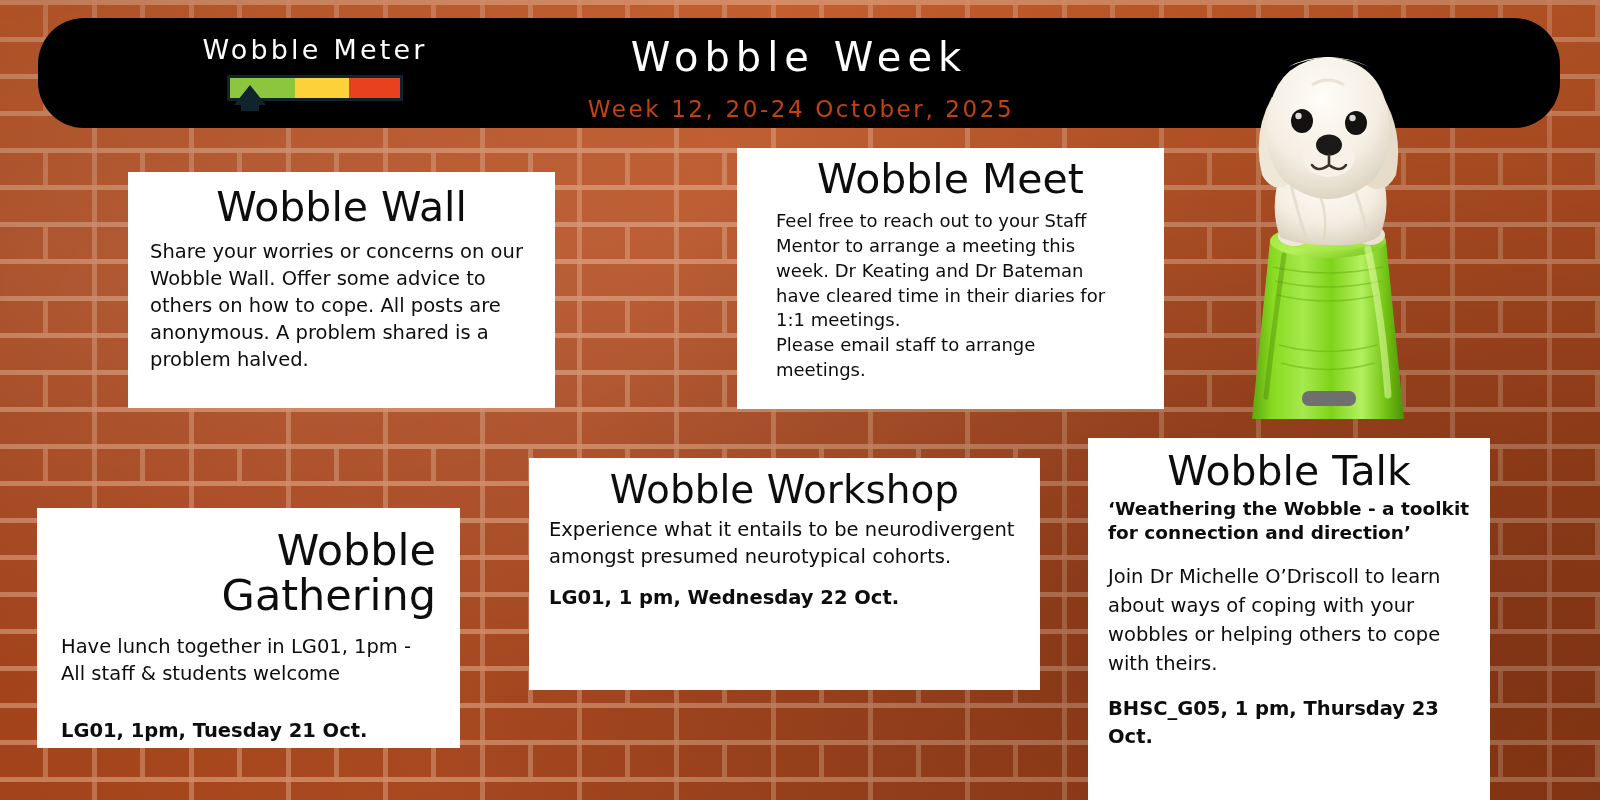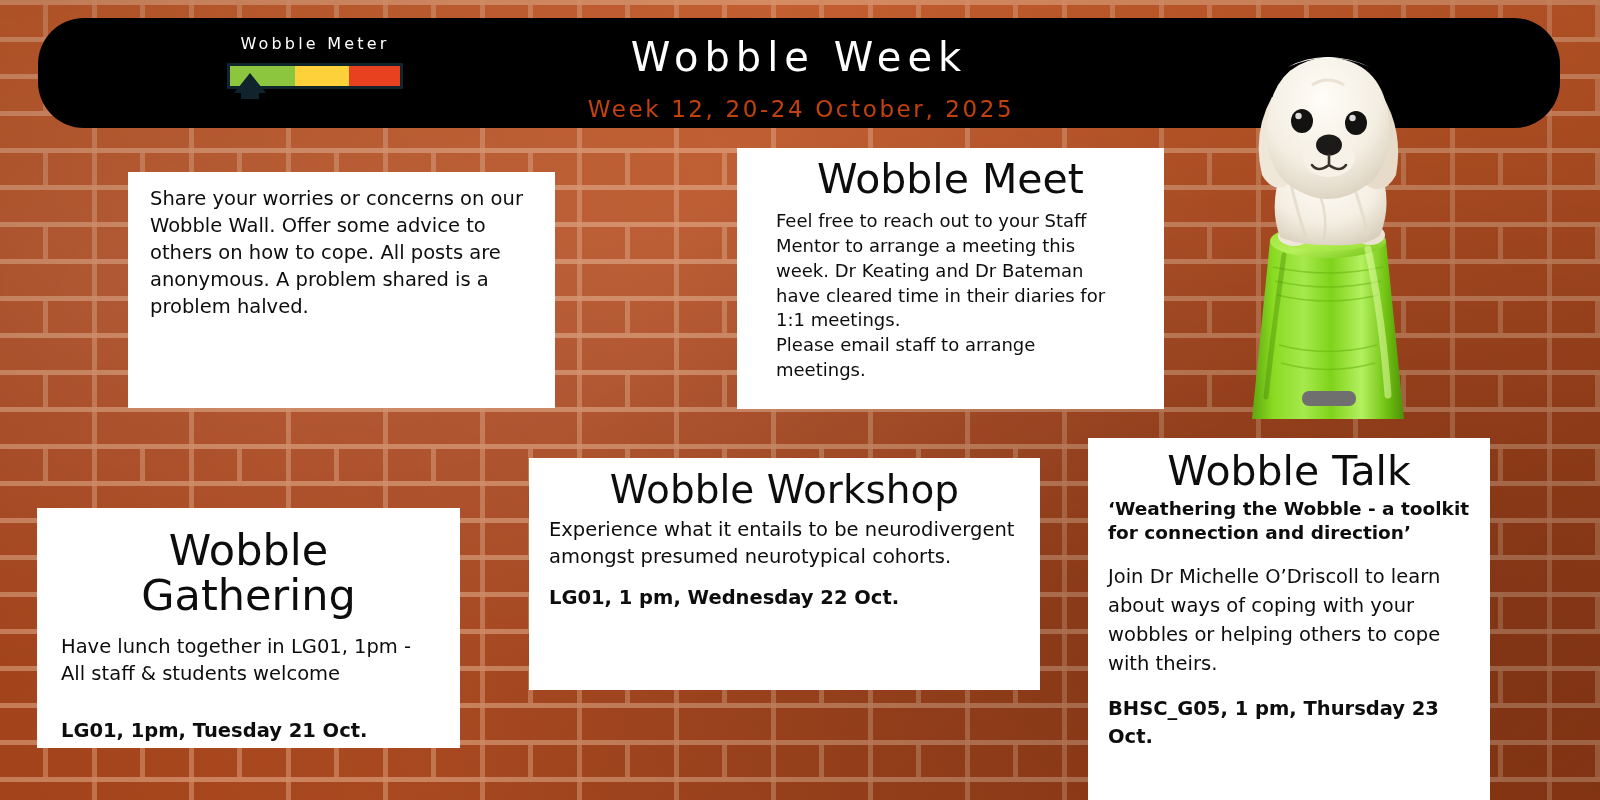--- a/index.html
+++ b/index.html
@@ -58,21 +58,21 @@
 
   
   #banner{
     position:absolute; left:38px; top:18px; width:1522px; height:110px;
     background:#000; border-radius:46px; z-index:5;
   }
   #meter-block{
     position:absolute; left:142px; top:16px; width:270px; text-align:center;
   }
   #meter-title{
-    color:#fff; font-size:16px; letter-spacing:3.2px; font-weight:400;
+    color:#fff; font-size:27px; letter-spacing:3.2px; font-weight:400;
     font-family:"DejaVu Sans", sans-serif;
   }
   #meter-gauge{
     margin:10px auto 0; width:176px; height:26px;
     border:3px solid #10242e; display:flex; position:relative; background:#10242e;
   }
   .meter-seg{ height:100%; }
   #meter-needle{
     position:absolute; left:20px; bottom:-7px; width:0; height:0;
   }
@@ -111,21 +111,21 @@
 
   #card-wall      { left:128px; top:172px; width:427px; height:236px; padding:14px 22px 10px; }
   #card-wall h2   { font-size:41px; margin-bottom:10px; }
   #card-wall p    { font-size:19.5px; }
 
   #card-meet      { left:737px; top:148px; width:427px; height:261px; padding:10px 39px 8px; }
   #card-meet h2   { font-size:41px; margin-bottom:8px; }
   #card-meet p    { font-size:18px; }
 
   #card-gathering { left:37px; top:508px; width:423px; height:240px; padding:20px 24px 10px; }
-  #card-gathering h2{ font-size:43px; text-align:center; margin-bottom:16px; }
+  #card-gathering h2{ font-size:43px; text-align:right; margin-bottom:16px; }
   #card-gathering p { font-size:19.5px; }
   #card-gathering p.bold{ margin-top:30px; }
 
   #card-workshop  { left:529px; top:458px; width:511px; height:232px; padding:12px 20px 8px; }
   #card-workshop h2{ font-size:39px; margin-bottom:6px; }
   #card-workshop p.sub{ font-size:18.5px; font-weight:700; margin-bottom:16px; }
   #card-workshop p { font-size:19.5px; }
   #card-workshop p.bold{ margin-top:14px; }
 
   #card-talk      { left:1088px; top:438px; width:402px; height:396px; padding:12px 20px 10px; }
@@ -229,20 +229,21 @@
     <circle cx="124.5" cy="73" r="3.2" fill="#FFFFFF" opacity="0.85"></circle>
 
     <ellipse cx="101" cy="112" rx="26" ry="20" fill="#F7F2E8"></ellipse>
     <ellipse cx="101" cy="100" rx="13" ry="10.5" fill="#1C1A18"></ellipse>
     <path d="M101 110 L101 120 M101 120 Q90 128 84 120 M101 120 Q112 128 118 120" stroke="#3A332C" stroke-width="2.6" fill="none" stroke-linecap="round"></path>
     <path d="M84 40 Q100 30 116 40" stroke="#E8E0D0" stroke-width="3" fill="none" opacity="0.9"></path>
   </g>
 </svg>
 
 <div class="card" id="card-wall">
+  <h2>Wobble Wall</h2>
   <p>Share your worries or concerns on our Wobble Wall. Offer some advice to others on how to cope. All posts are anonymous. A problem shared is a problem halved.</p>
 </div>
 
 <div class="card" id="card-meet">
   <h2>Wobble Meet</h2>
   <p>Feel free to reach out to your Staff Mentor to arrange a meeting this week. Dr Keating and Dr Bateman have cleared time in their diaries for 1:1 meetings.</p>
   <p>Please email staff to arrange meetings.</p>
 </div>
 
 <div class="card" id="card-gathering">

